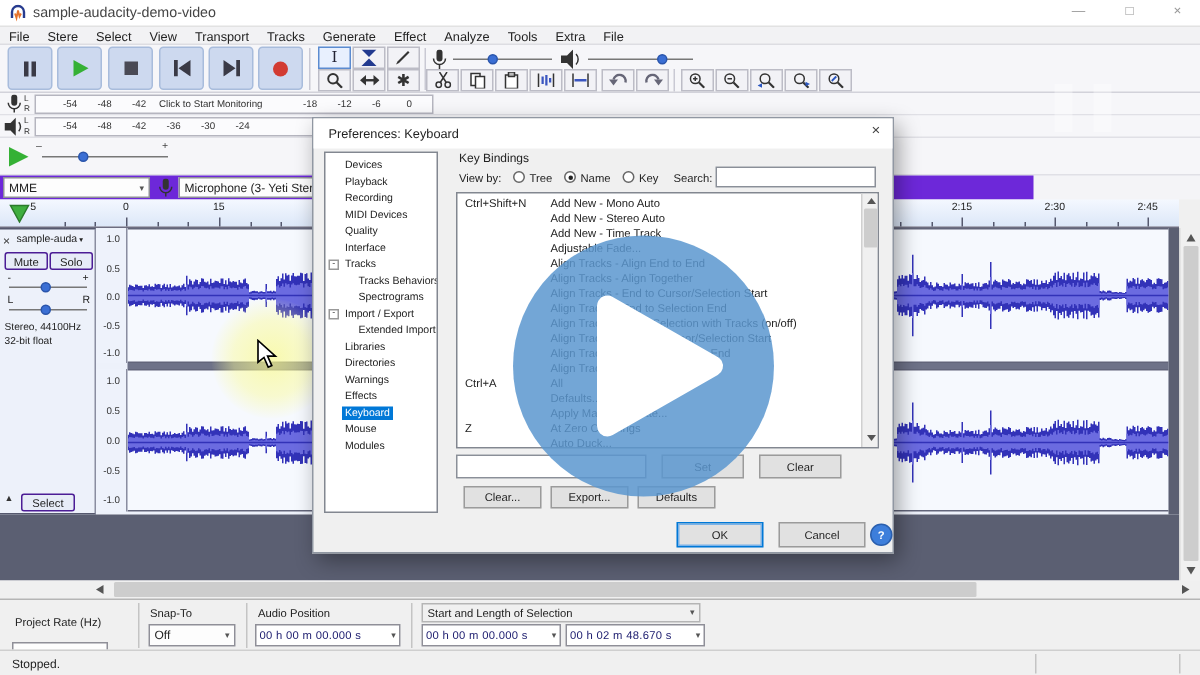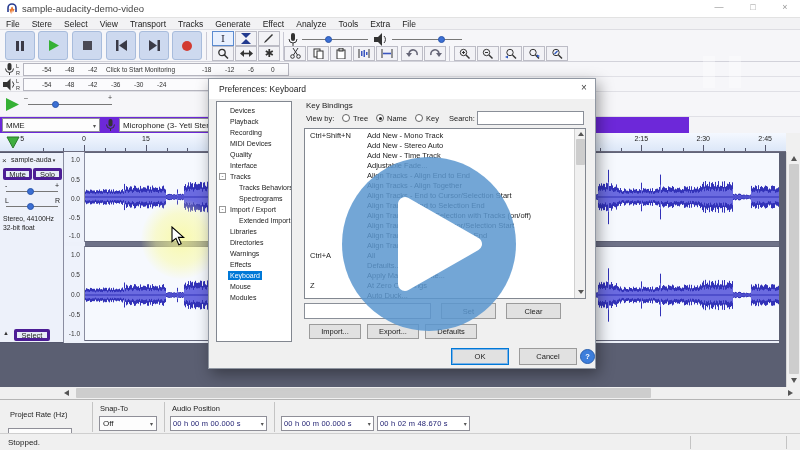--- a/index.html
+++ b/index.html
@@ -27,21 +27,21 @@
   .meterbox{position:absolute;left:23px;top:1px;width:266px;height:13px;background:#fbfbfd;border:1px solid #b5b5bf}
   .mtick{position:absolute;top:2px;font-size:6.5px;color:#333}
   .lr{position:absolute;font-size:5.5px;color:#333;left:16px}
   
   #ruler{left:0;top:133px;width:786px;height:19px;background:linear-gradient(#f4f8ff,#dce7f8);border-bottom:1px solid #6d6d80}
   .rlabel{position:absolute;top:2px;width:24px;text-align:center;font-size:7px;color:#222}
   .rtick{position:absolute;width:1px;background:#55586e}
   
   #track-strip{left:0;top:152px;width:786px;height:191px;background:#edf1fa}
   #track-panel{position:absolute;left:0;top:0;width:64px;height:191px;background:#edf1fa;border-right:1px solid #8a8da0;border-top:1px solid #55586e;border-bottom:1px solid #55586e}
-  .tpbtn{position:absolute;height:12px;background:#e7ecf7;border:3px solid #4c1d95;border-radius:2px;font-size:7.5px;display:flex;align-items:center;justify-content:center;color:#222}
+  .tpbtn{position:absolute;height:12px;background:#e7ecf7;border:1px solid #4c1d95;border-radius:2px;font-size:7.5px;display:flex;align-items:center;justify-content:center;color:#222}
   .vruler{position:absolute;width:21px;background:#eef2fb;border-right:1px solid #8a8da0}
   .vlab{position:absolute;right:4px;font-size:6.5px;color:#333}
   .chbox{position:absolute;left:85px;width:694px;background:#f6f9fe;border-top:1px solid #62657a;border-bottom:1px solid #62657a}
   #dark-band{left:0;top:343px;width:786px;height:44px;background:#5b5f72}
   
   .sbar{background:#f0f0f0}
   .sthumb{position:absolute;background:#cdcdcd;border-radius:1px}
   .tri{width:0;height:0;position:absolute}
   
   #dialog{left:208px;top:78px;width:388px;height:291px;background:#f0f0f0;border:1px solid #9097a2;box-shadow:3px 5px 14px rgba(0,0,0,.38);z-index:10}
@@ -457,20 +457,24 @@
     <span>Off</span>
       <span class="caret">▾</span>
   </div>
   <div class="ssep" style="left:164px"></div>
   <div class="sellbl" style="left:130px;top:4px;left:172px">Audio Position</div>
   <div class="timefield" style="left:170px;top:16px;width:97px;height:15px">
     <span>00 h 00 m 00.000 s</span>
       <span class="caret">▾</span>
   </div>
   <div class="ssep" style="left:274px"></div>
+  <div class="combo" style="left:281px;top:2px;width:186px;height:13px;background:#f0f0f0;border-color:#b5b5b5">
+    <span style="font-size:7.5px">Start and Length of Selection</span>
+      <span class="caret">▾</span>
+  </div>
   <div class="timefield" style="left:281px;top:16px;width:93px;height:15px">
     <span>00 h 00 m 00.000 s</span>
       <span class="caret">▾</span>
   </div>
   <div class="timefield" style="left:377px;top:16px;width:93px;height:15px">
     <span>00 h 02 m 48.670 s</span>
       <span class="caret">▾</span>
   </div>
 </div>
 
@@ -517,21 +521,21 @@
   <div class="dlbl" style="left:217px;top:35px">Key</div>
   <div class="dlbl" style="left:240px;top:35px">Search:</div>
   <div class="dinput" style="left:268px;top:32px;width:107px;height:14px"></div>
   <div id="kb-list">
     <div class="abs sbar" style="left:269px;top:0;width:11px;height:169px;border-left:1px solid #d0d0d0">
       <div class="tri" style="left:2.5px;top:3px;border-left:3px solid transparent;border-right:3px solid transparent;border-bottom:4px solid #555"></div>
       <div class="sthumb" style="left:1px;top:10px;width:9px;height:26px"></div>
       <div class="tri" style="left:2.5px;top:161px;border-left:3px solid transparent;border-right:3px solid transparent;border-top:4px solid #555"></div>
     </div>
   <div class="kb-key" style="top: 2px;">Ctrl+Shift+N</div>
-      <div class="kb-action" style="top: 2px;">Add New - Mono Track</div>
+      <div class="kb-action" style="top: 2px;">Add New - Mono Auto</div>
       <div class="kb-key" style="top: 12px;"></div>
       <div class="kb-action" style="top: 12px;">Add New - Stereo Auto</div>
       <div class="kb-key" style="top: 22px;"></div>
       <div class="kb-action" style="top: 22px;">Add New - Time Track</div>
       <div class="kb-key" style="top: 32px;"></div>
       <div class="kb-action" style="top: 32px;">Adjustable Fade...</div>
       <div class="kb-key" style="top: 42px;"></div>
       <div class="kb-action" style="top: 42px;">Align Tracks - Align End to End</div>
       <div class="kb-key" style="top: 52px;"></div>
       <div class="kb-action" style="top: 52px;">Align Tracks - Align Together</div>
@@ -555,21 +559,21 @@
       <div class="kb-action" style="top: 142px;">Apply Macro - Palette...</div>
       <div class="kb-key" style="top: 152px;">Z</div>
       <div class="kb-action" style="top: 152px;">At Zero Crossings</div>
       <div class="kb-key" style="top: 162px;"></div>
       <div class="kb-action" style="top: 162px;">Auto Duck...</div>
       <div class="kb-key" style="top: 172px;"></div>
     </div>
   <div class="dinput" style="left:95px;top:224px;width:127px;height:16px"></div>
   <div class="dbtn" style="left:232px;top:224px;width:55px;height:16px">Set</div>
   <div class="dbtn" style="left:297px;top:224px;width:55px;height:16px">Clear</div>
-  <div class="dbtn" style="left:100px;top:245px;width:52px;height:15px">Import...</div>
+  <div class="dbtn" style="left:100px;top:245px;width:52px;height:15px">Clear...</div>
   <div class="dbtn" style="left:158px;top:245px;width:52px;height:15px">Export...</div>
   <div class="dbtn" style="left:216px;top:245px;width:52px;height:15px">Defaults</div>
   <div class="dbtn" style="left:242px;top:269px;width:58px;height:17px;border:1px solid #0078d7;box-shadow:inset 0 0 0 1px #7ab2e8">OK</div>
   <div class="dbtn" style="left:310px;top:269px;width:58px;height:17px">Cancel</div>
   <div class="dbtn" style="left:371px;top:270px;width:15px;height:15px;border-radius:50%;background:#3d7edb;color:#fff;border-color:#2a5fae;font-weight:bold">?</div>
 </div>
 
 <svg class="abs" style="left:341px;top:156px;z-index:20" width="176" height="176">
   <circle cx="88" cy="88" r="87" fill="#5b96cf" fill-opacity="0.85"></circle>
   <polygon points="64,48 64,128 134,88" fill="#fff" stroke="#fff" stroke-width="14" stroke-linejoin="round"></polygon>

